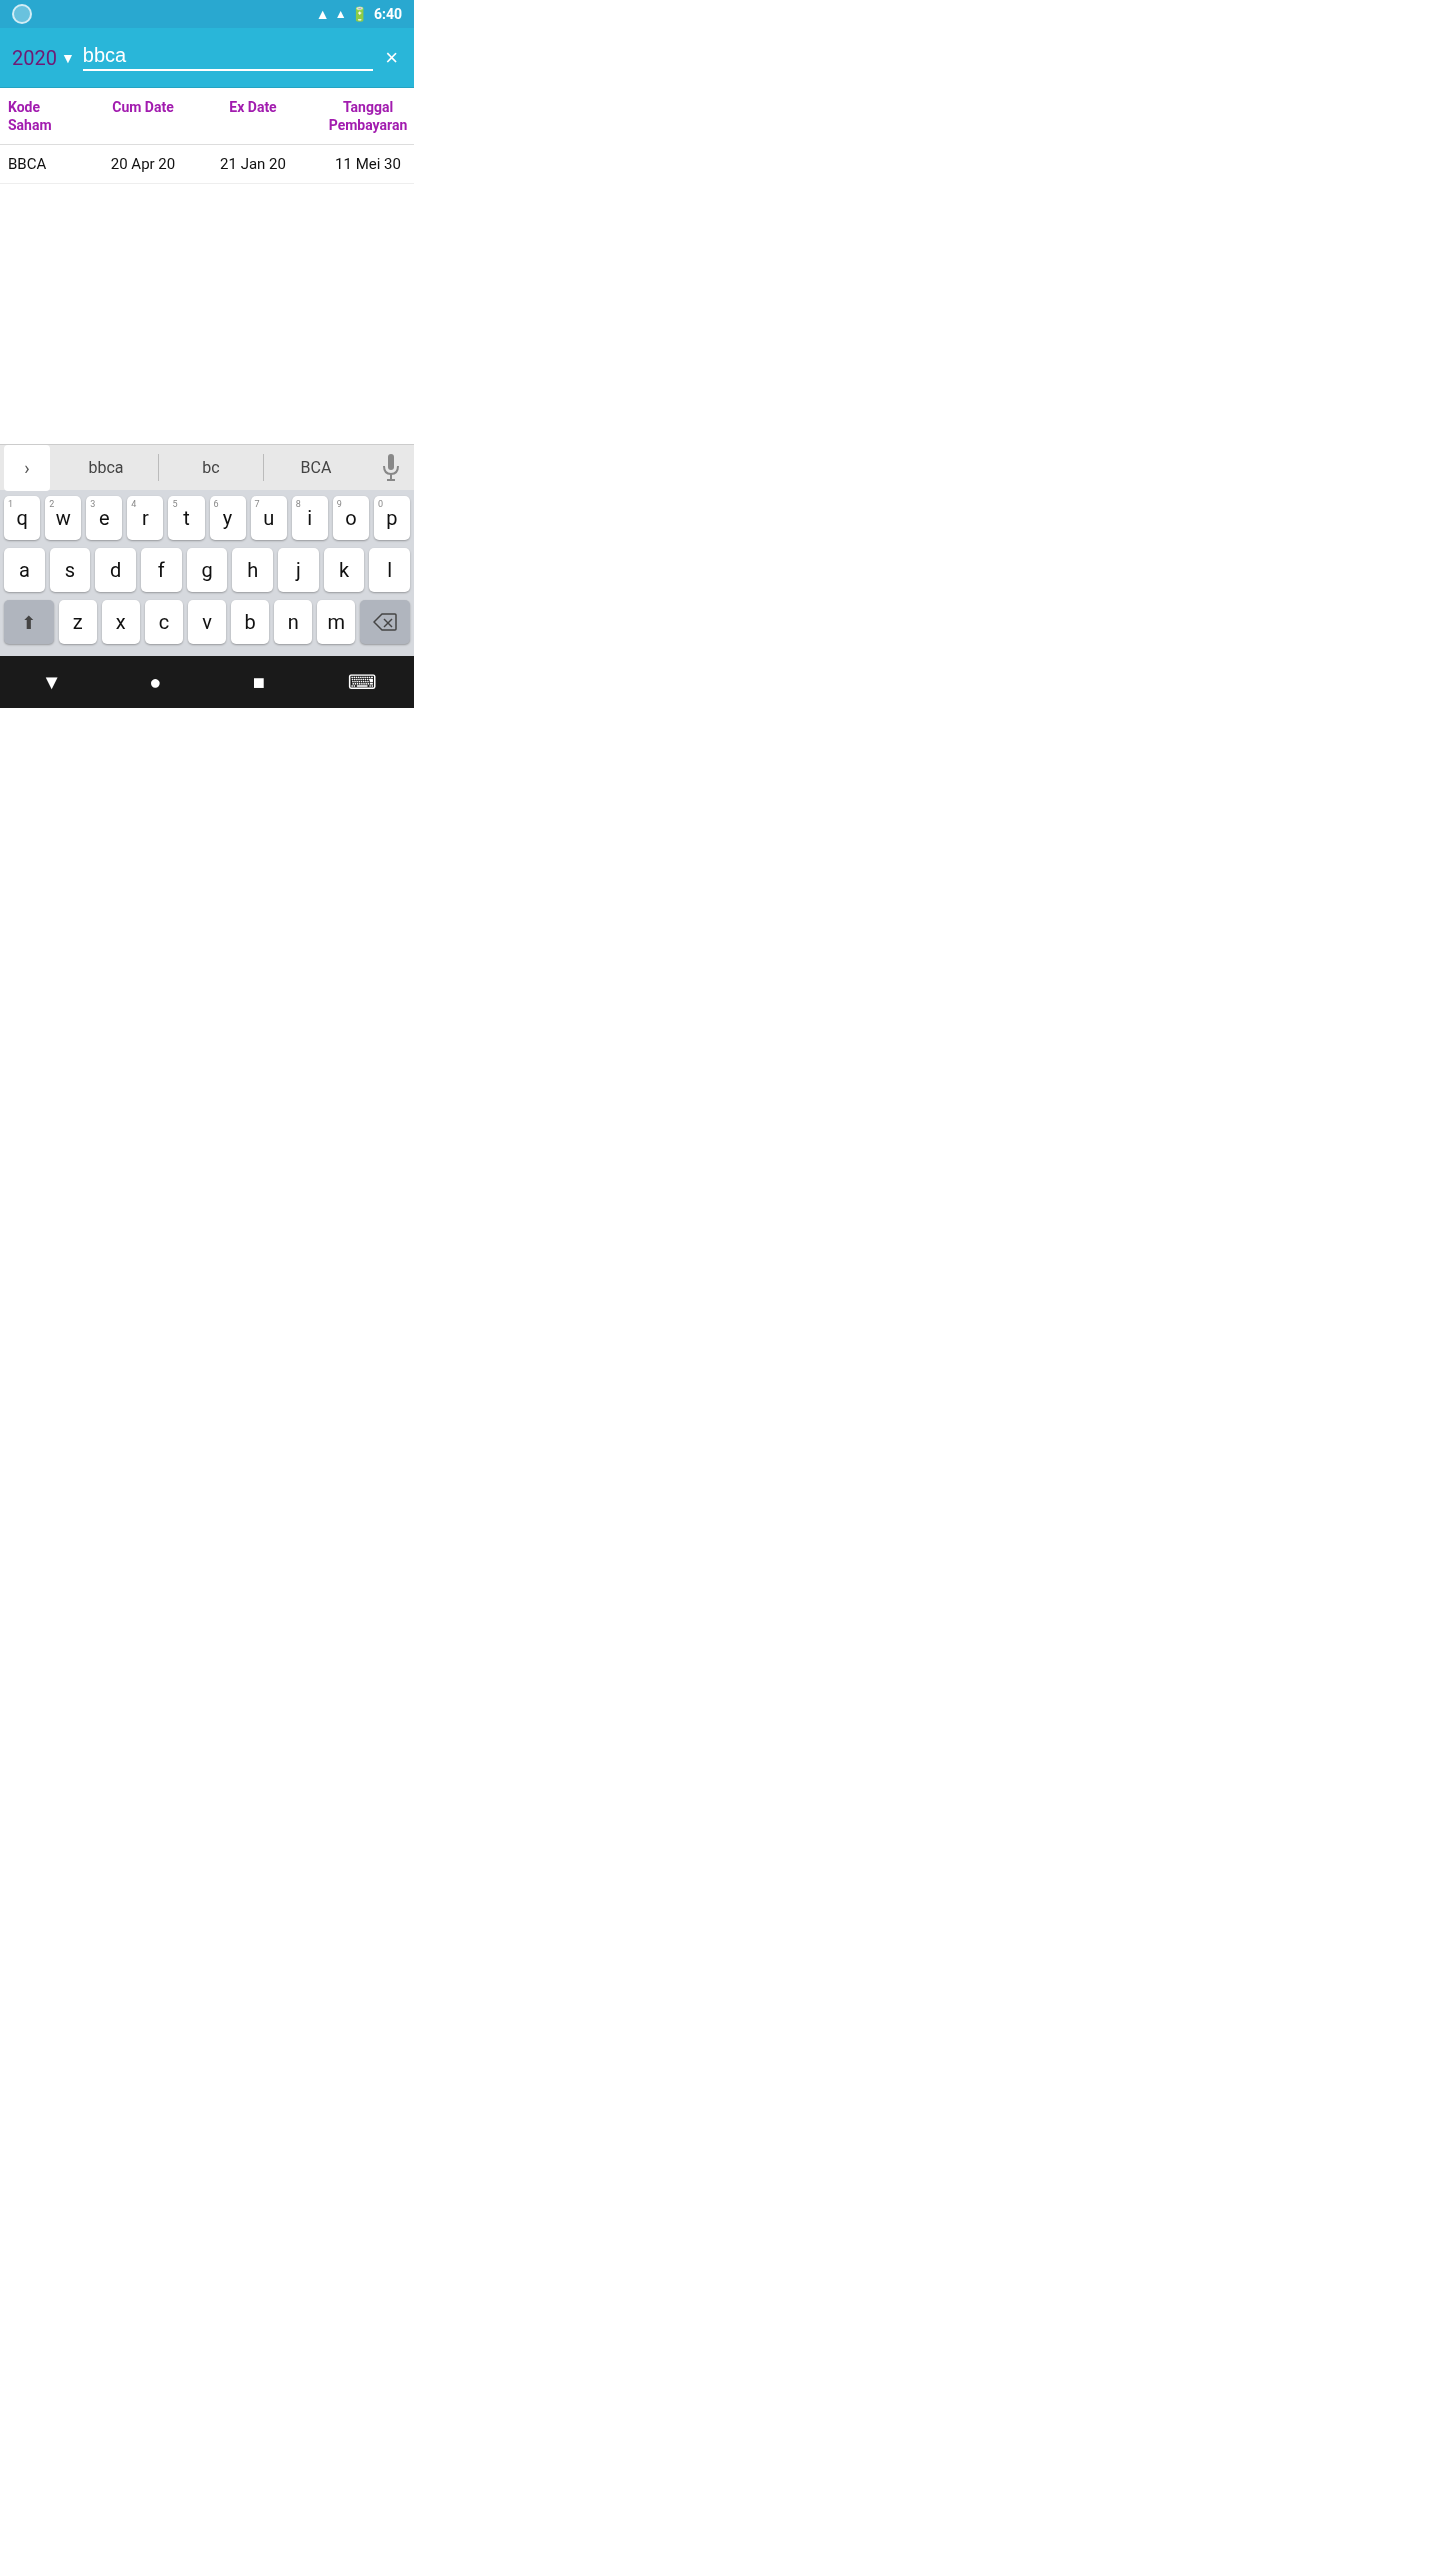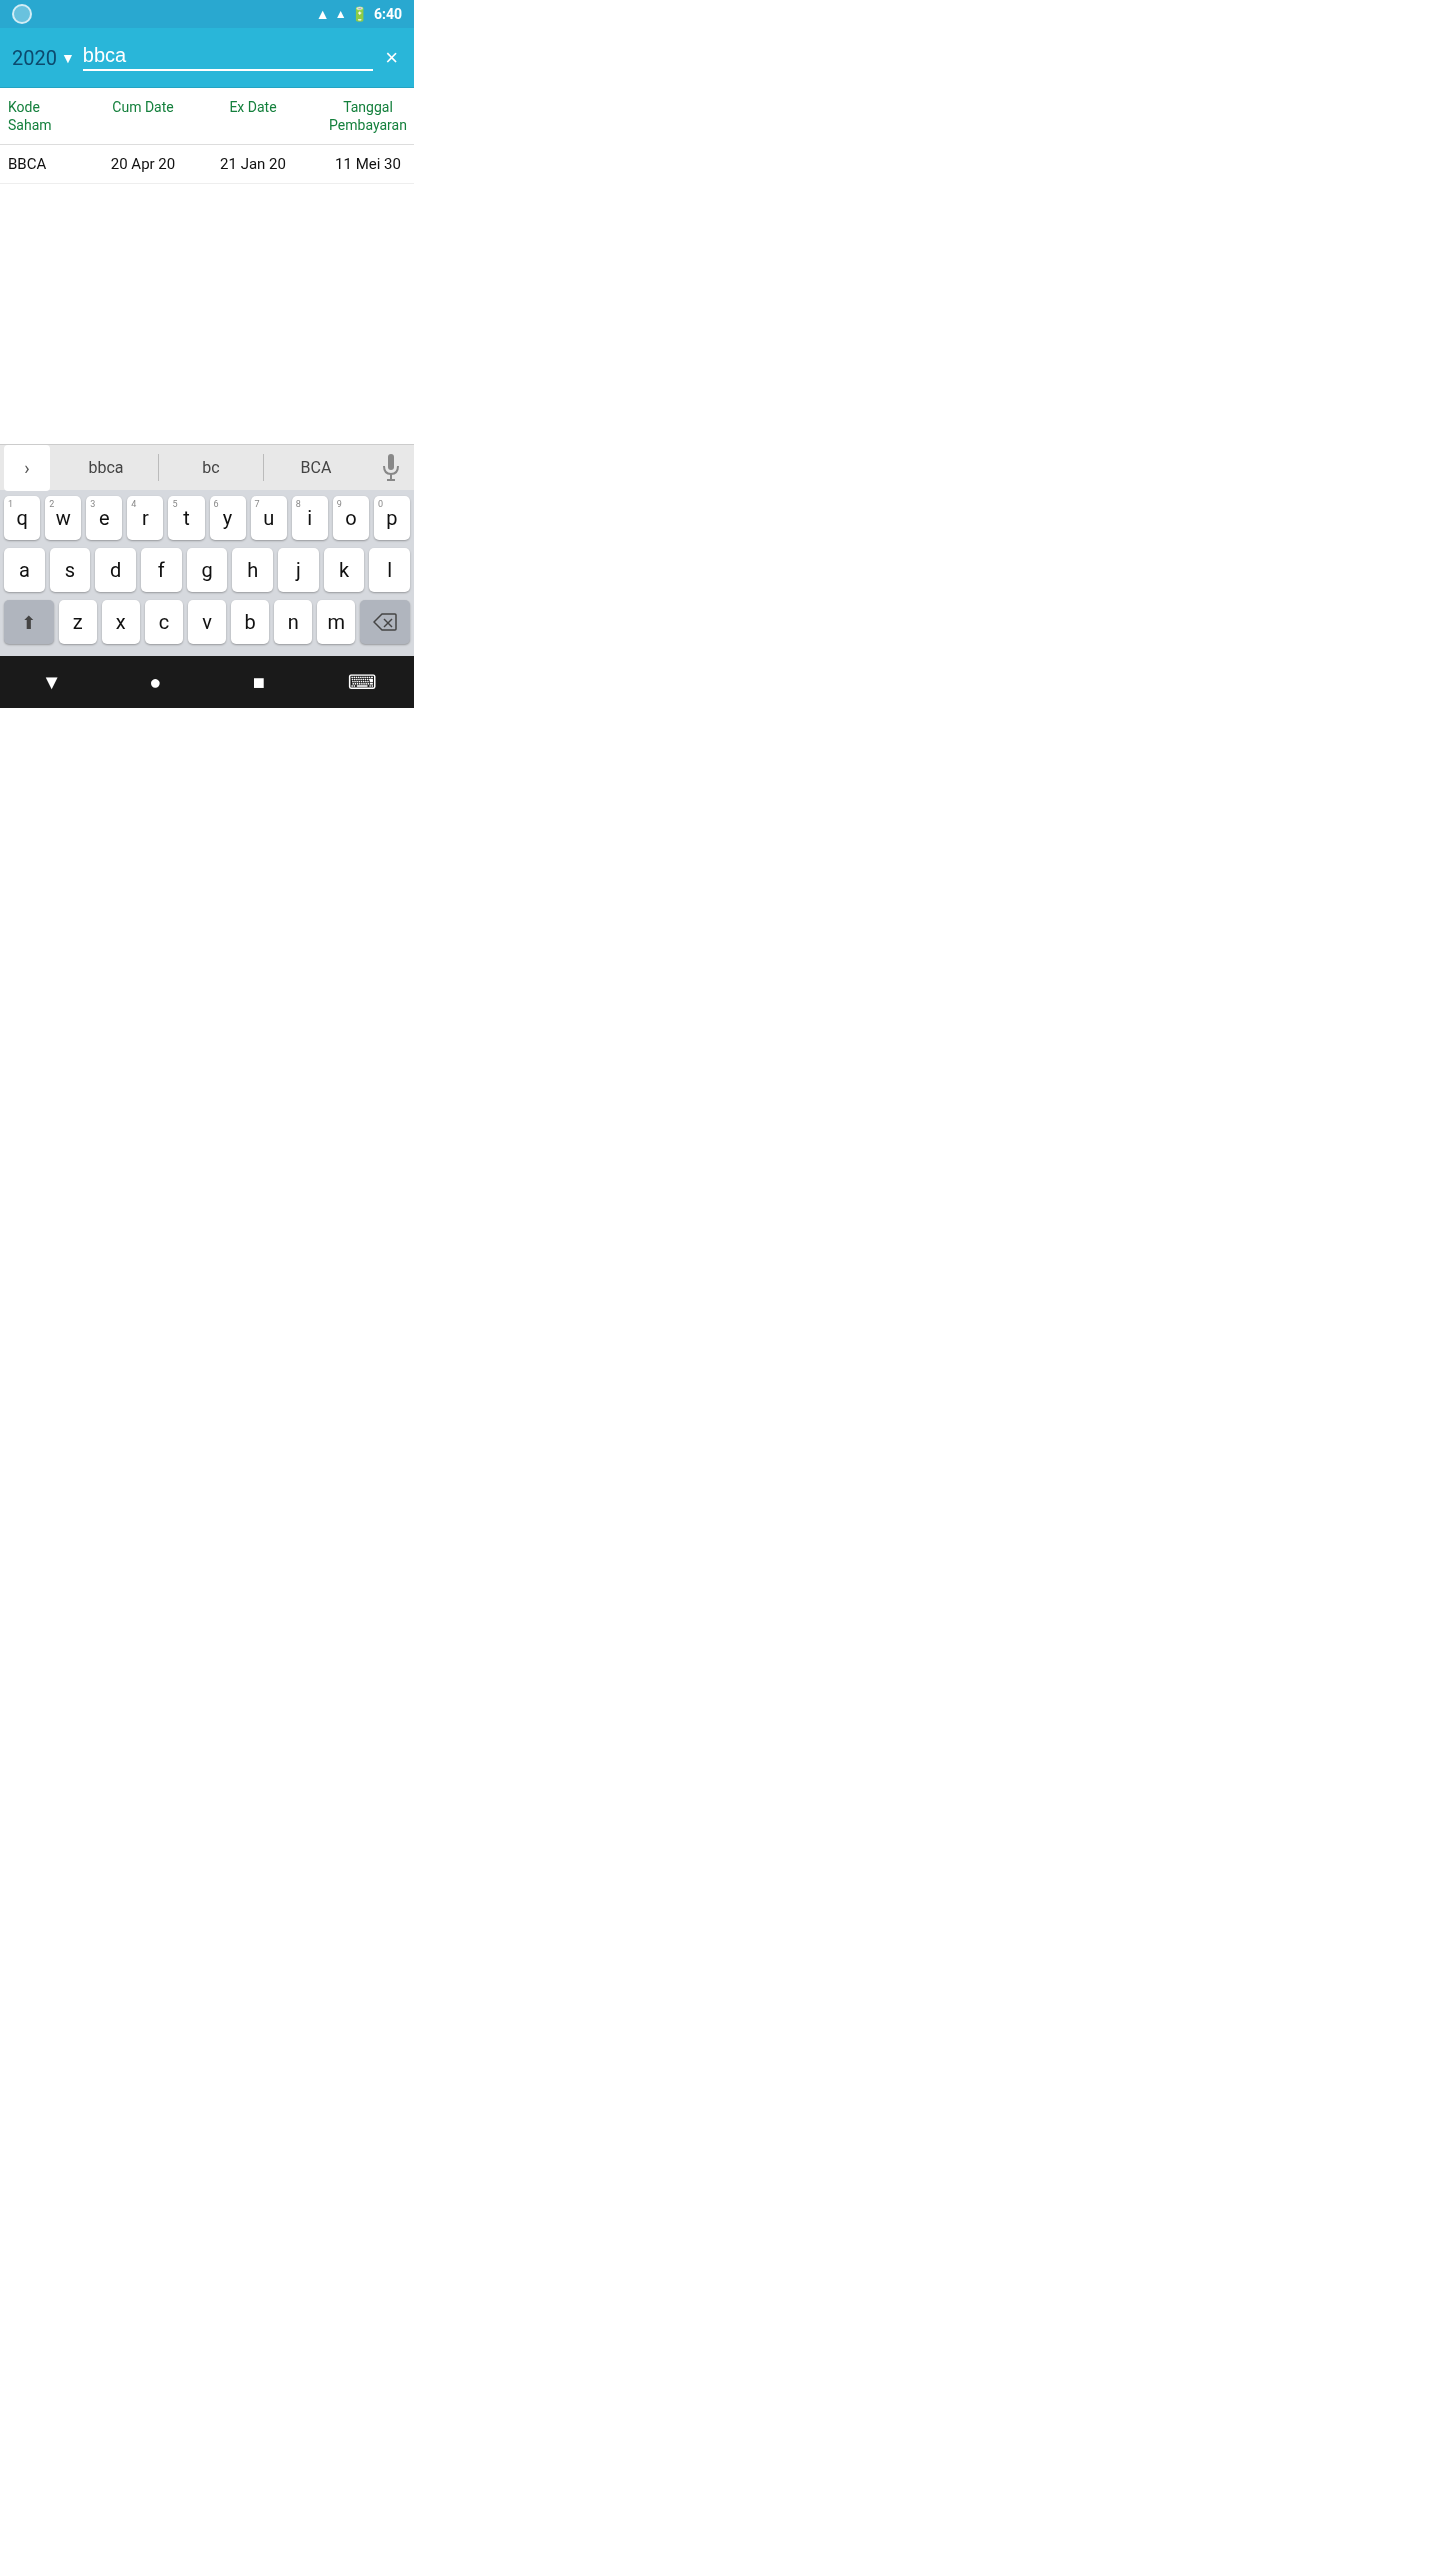--- a/index.html
+++ b/index.html
@@ -66,21 +66,21 @@
       gap: 8px;
       border-bottom: 1px solid rgba(0,0,0,0.1);
     }
     .year-selector {
       display: flex;
       align-items: center;
       gap: 4px;
       cursor: pointer;
     }
     .year-text {
-      color: #0c4a6e;
+      color: #701a75;
       font-size: 20px;
       font-weight: 400;
     }
     .dropdown-arrow {
       color: white;
       font-size: 14px;
     }
     .search-input-wrapper {
       flex: 1;
       border-bottom: 2px solid white;
@@ -113,22 +113,22 @@
       background: white;
     }
     .table-header {
       display: grid;
       grid-template-columns: 80px 110px 110px 120px 90px;
       border-bottom: 1px solid #ddd;
       padding: 10px 8px;
     }
     .th {
       font-size: 14px;
-      font-weight: normal;
-      color: #15803d;
+      font-weight: bold;
+      color: #a21caf;
       text-align: center;
       line-height: 1.3;
     }
     .th:first-child {
       text-align: left;
     }
     .table-row {
       display: grid;
       grid-template-columns: 80px 110px 110px 120px 90px;
       padding: 10px 8px;

